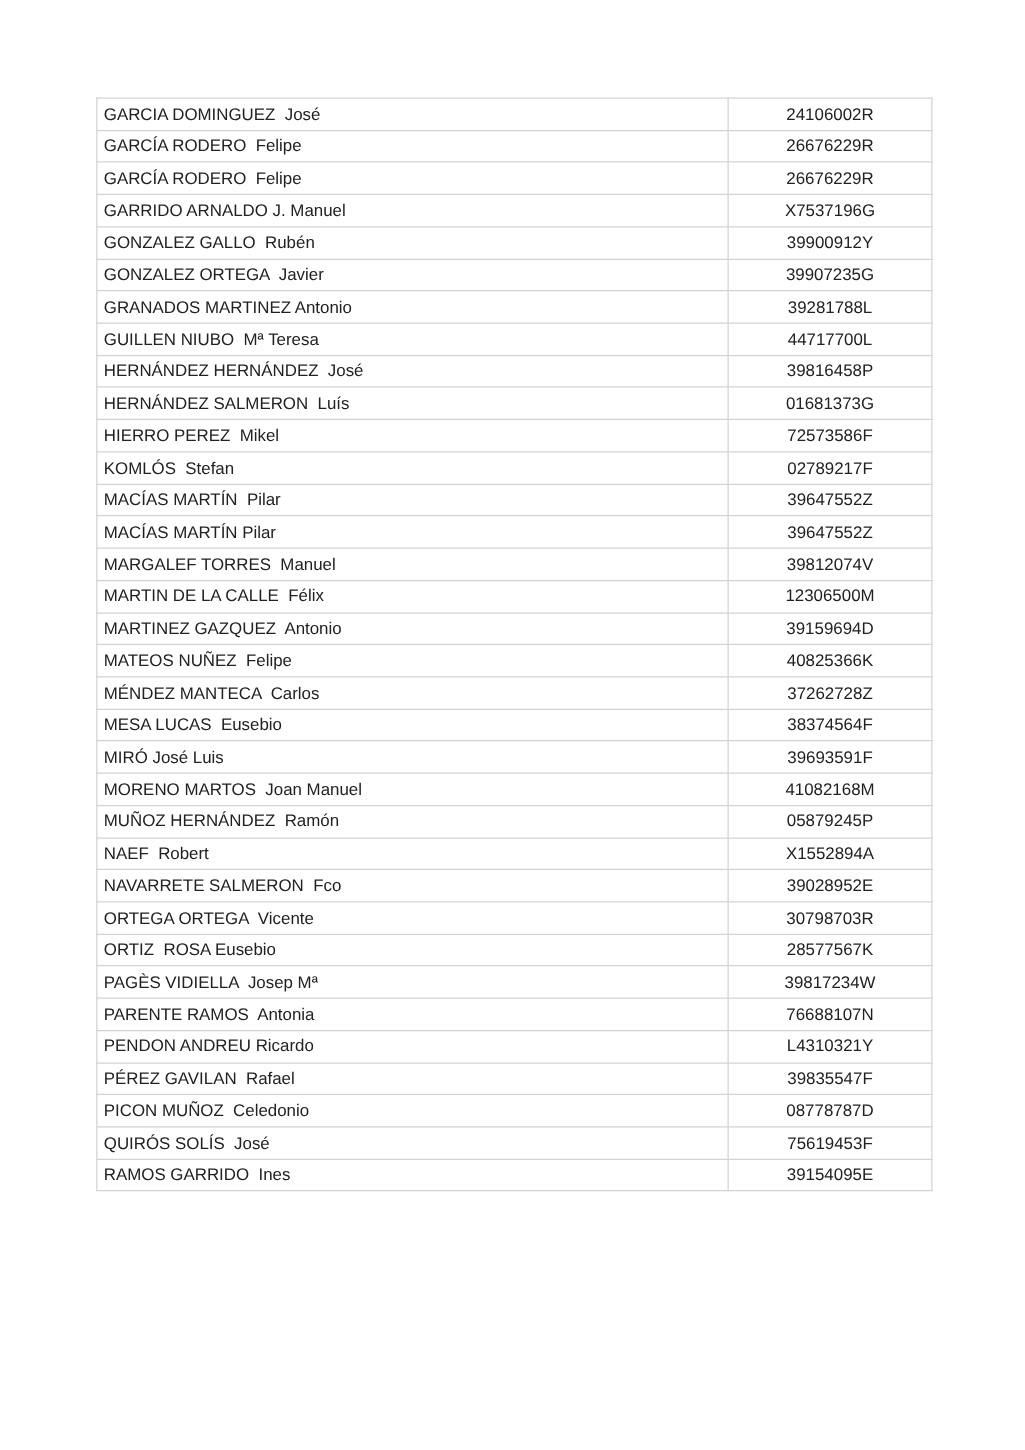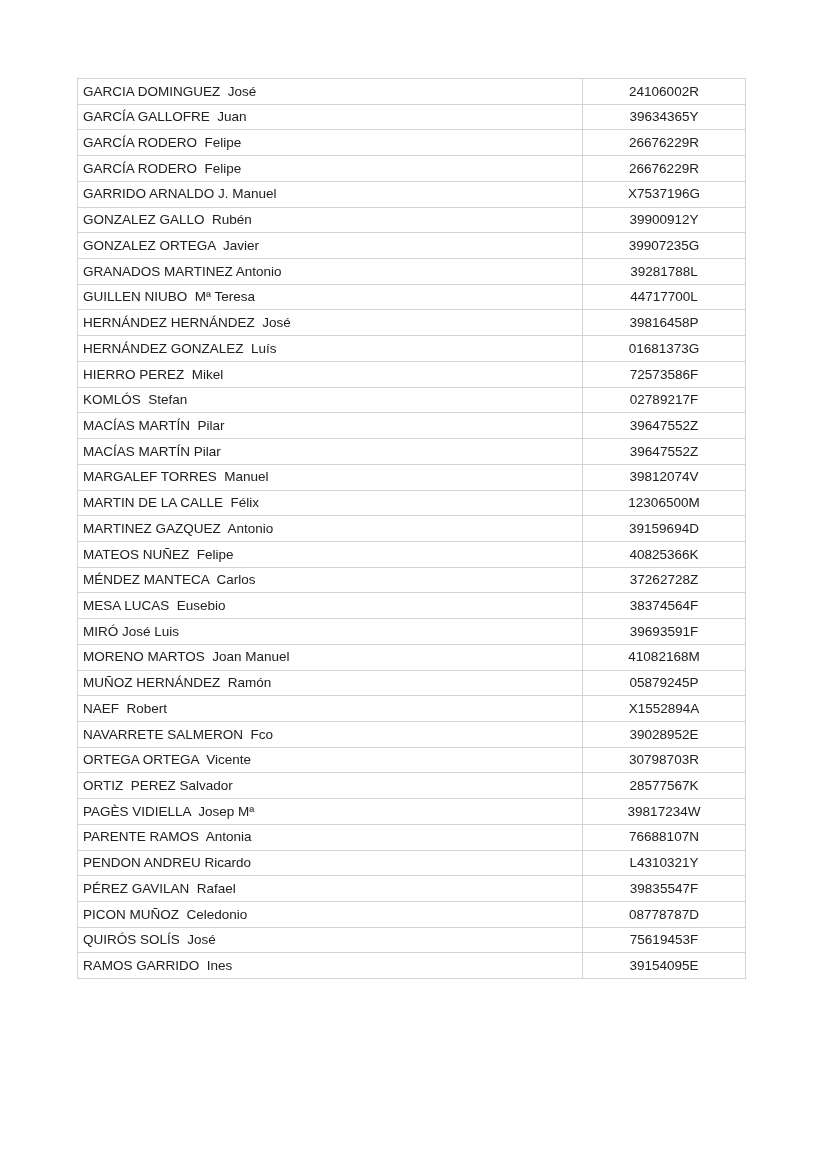--- a/index.html
+++ b/index.html
@@ -55,24 +55,20 @@
     <colgroup>
       <col class="col-name">
       <col class="col-id">
     </colgroup>
     <tbody>
   <tr>
     <td class="name-cell">GARCIA DOMINGUEZ  José</td>
     <td class="id-cell">24106002R</td>
   </tr>
 
-  <tr>
-    <td class="name-cell">GARCÍA GALLOFRE  Juan</td>
-    <td class="id-cell">39634365Y</td>
-  </tr>
 
   <tr>
     <td class="name-cell">GARCÍA RODERO  Felipe</td>
     <td class="id-cell">26676229R</td>
   </tr>
 
   <tr>
     <td class="name-cell">GARCÍA RODERO  Felipe</td>
     <td class="id-cell">26676229R</td>
   </tr>
@@ -102,21 +98,21 @@
     <td class="name-cell">GUILLEN NIUBO  Mª Teresa</td>
     <td class="id-cell">44717700L</td>
   </tr>
 
   <tr>
     <td class="name-cell">HERNÁNDEZ HERNÁNDEZ  José</td>
     <td class="id-cell">39816458P</td>
   </tr>
 
   <tr>
-    <td class="name-cell">HERNÁNDEZ GONZALEZ  Luís</td>
+    <td class="name-cell">HERNÁNDEZ SALMERON  Luís</td>
     <td class="id-cell">01681373G</td>
   </tr>
 
   <tr>
     <td class="name-cell">HIERRO PEREZ  Mikel</td>
     <td class="id-cell">72573586F</td>
   </tr>
 
   <tr>
     <td class="name-cell">KOMLÓS  Stefan</td>
@@ -187,21 +183,21 @@
     <td class="name-cell">NAVARRETE SALMERON  Fco</td>
     <td class="id-cell">39028952E</td>
   </tr>
 
   <tr>
     <td class="name-cell">ORTEGA ORTEGA  Vicente</td>
     <td class="id-cell">30798703R</td>
   </tr>
 
   <tr>
-    <td class="name-cell">ORTIZ  PEREZ Salvador</td>
+    <td class="name-cell">ORTIZ  ROSA Eusebio</td>
     <td class="id-cell">28577567K</td>
   </tr>
 
   <tr>
     <td class="name-cell">PAGÈS VIDIELLA  Josep Mª</td>
     <td class="id-cell">39817234W</td>
   </tr>
 
   <tr>
     <td class="name-cell">PARENTE RAMOS  Antonia</td>

